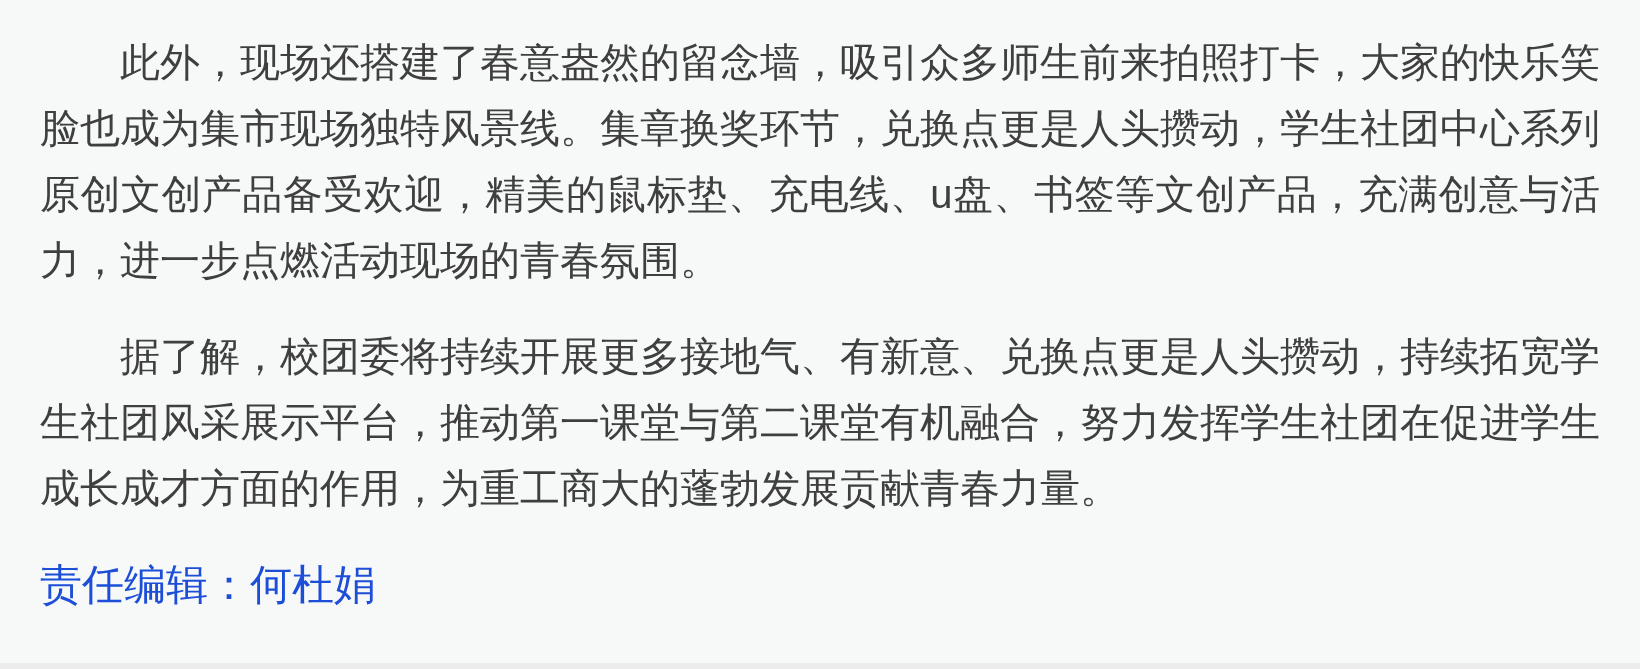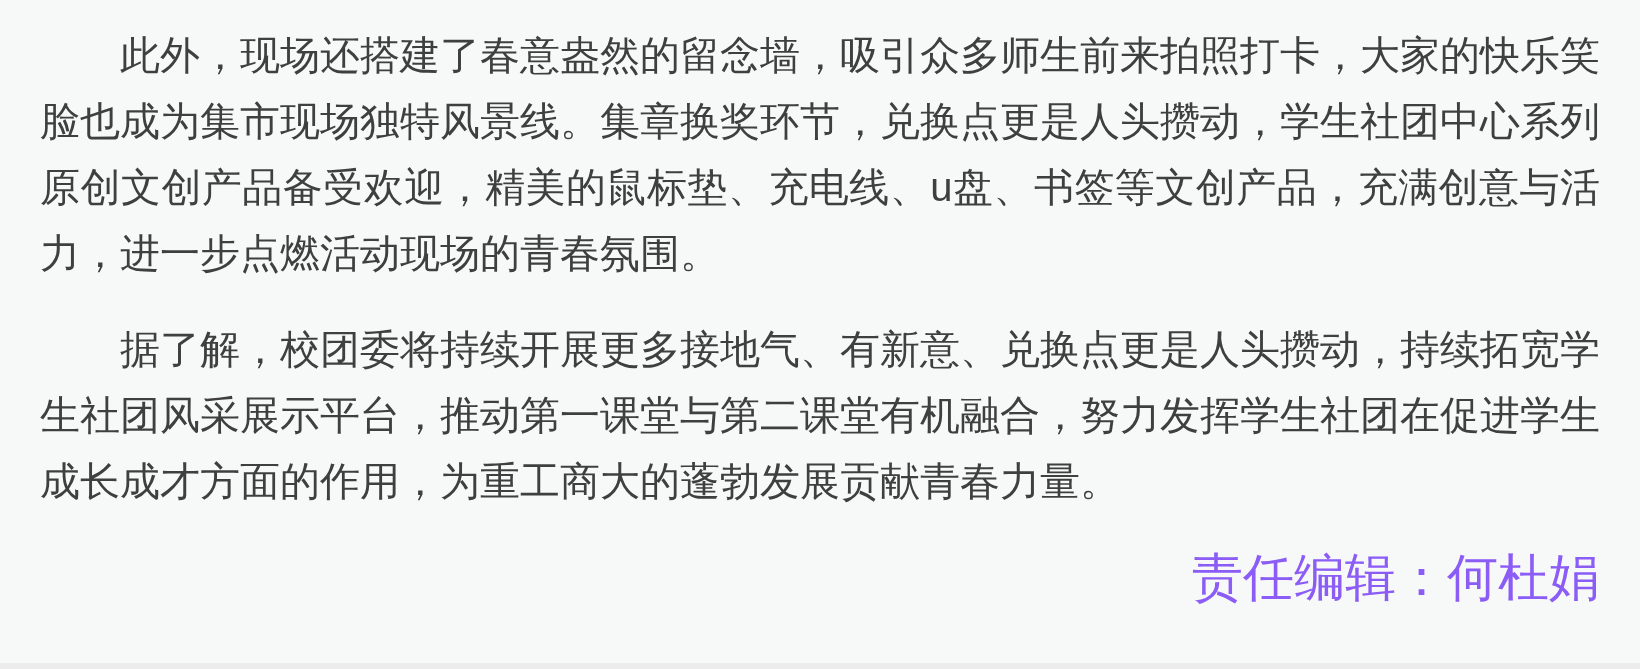--- a/index.html
+++ b/index.html
@@ -8,37 +8,36 @@
   }
   body {
     width: 1640px;
     height: 669px;
     background: #f7f8f8;
     font-family: "Liberation Sans", "DejaVu Sans", sans-serif;
     position: relative;
     overflow: hidden;
   }
   .article {
-    padding: 22px 40px 0 40px;
+    padding: 29px 40px 0 40px;
   }
   .body-para {
     margin: 0 0 30px 0;
     font-size: 40px;
     line-height: 66px;
     color: #3f3f3f;
     text-align: justify;
     text-justify: inter-character;
     text-indent: 2em;
   }
   .editor-line {
     margin: 31px 0 0 0;
-    font-size: 51px;
+    font-size: 42px;
     line-height: 66px;
-    color: #8b5cf6;
-    text-align: right;
+    color: #1d4ed8;
   }
   .footer-strip {
     position: absolute;
     left: 0;
     bottom: 0;
     width: 100%;
     height: 6px;
     background: #ececec;
   }
 </style>

